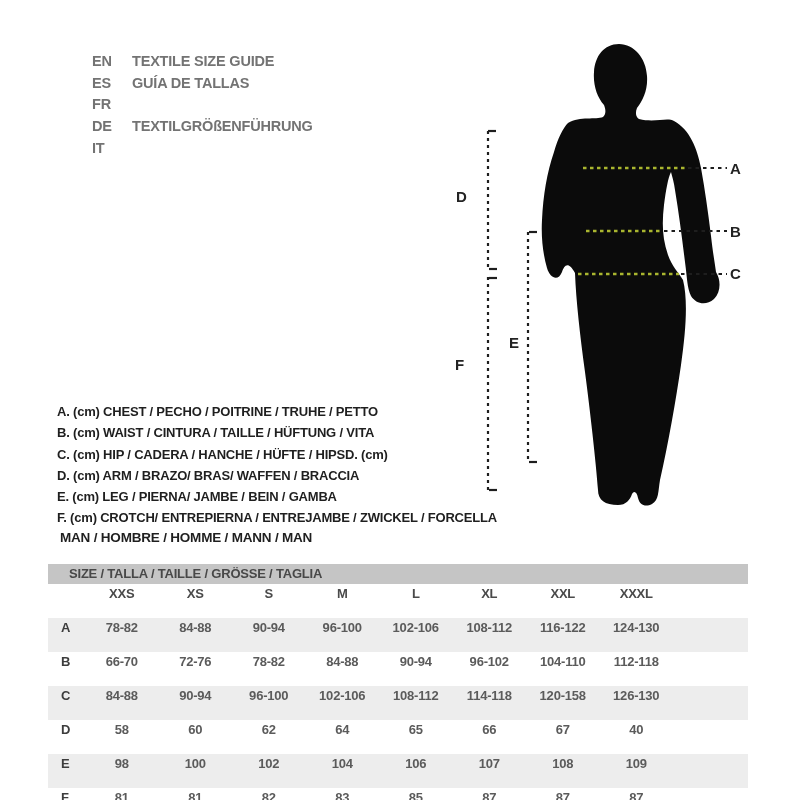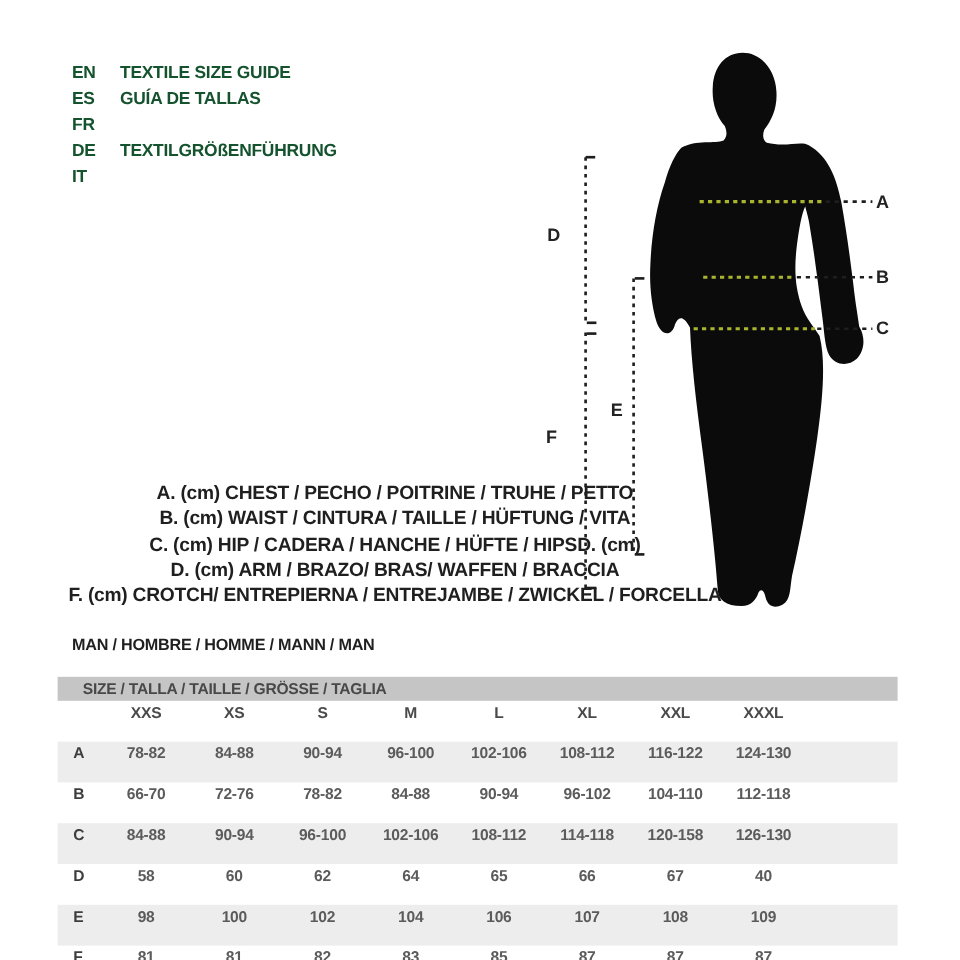--- a/index.html
+++ b/index.html
@@ -3,33 +3,33 @@
 <meta charset="utf-8">
 <style>
   html,body{margin:0;padding:0;}
   body{
     width:800px;height:800px;position:relative;background:#ffffff;
     font-family:"Liberation Sans", sans-serif;color:#2d2d2d;overflow:hidden;
     letter-spacing:-0.2px;
   }
   
   .lang-block{position:absolute;left:60px;top:51px;}
-  .lang-row{display:flex;height:21.7px;line-height:21.7px;font-size:14.5px;font-weight:700;color:#14532d;}
+  .lang-row{display:flex;height:21.7px;line-height:21.7px;font-size:14.5px;font-weight:700;color:#737373;margin-left:32px;}
   .lang-code{width:40px;flex:0 0 40px;}
   .lang-label{white-space:nowrap;}
 
   
   .figure-svg{position:absolute;left:0;top:0;width:800px;height:800px;pointer-events:none;}
 
   
   .measure-label{position:absolute;font-size:15px;font-weight:700;color:#232323;line-height:15px;}
 
   
   .legend-block{position:absolute;left:57px;top:401px;}
-  .legend-line{height:21.3px;line-height:21.3px;font-size:16px;font-weight:700;color:#1f1f1f;white-space:nowrap;text-align:center;}
+  .legend-line{height:21.3px;line-height:21.3px;font-size:13px;font-weight:700;color:#1f1f1f;white-space:nowrap;}
 
   
   .section-title{position:absolute;left:60px;top:530px;font-size:13.5px;font-weight:700;color:#1f1f1f;white-space:nowrap;}
 
   
   .size-table{position:absolute;left:48px;top:564px;width:700px;}
   .size-table-header{
     height:20px;line-height:20px;background:#c5c5c5;color:#484848;
     font-size:13px;font-weight:700;padding-left:21px;box-sizing:border-box;
   }
@@ -118,20 +118,21 @@
 <span class="measure-label" style="left:730px;top:266px;">C</span>
 <span class="measure-label" style="left:456px;top:189px;">D</span>
 <span class="measure-label" style="left:509px;top:335px;">E</span>
 <span class="measure-label" style="left:455px;top:357px;">F</span>
 
 <div class="legend-block" id="legend-block">
     <div class="legend-line">A. (cm) CHEST / PECHO / POITRINE / TRUHE / PETTO</div>
     <div class="legend-line">B. (cm) WAIST / CINTURA / TAILLE / HÜFTUNG / VITA</div>
     <div class="legend-line">C. (cm) HIP / CADERA / HANCHE / HÜFTE / HIPSD. (cm)</div>
     <div class="legend-line">D. (cm) ARM / BRAZO/ BRAS/ WAFFEN / BRACCIA</div>
+    <div class="legend-line">E. (cm) LEG / PIERNA/ JAMBE / BEIN / GAMBA</div>
     <div class="legend-line">F. (cm) CROTCH/ ENTREPIERNA / ENTREJAMBE / ZWICKEL / FORCELLA</div>
   </div>
 
 <div class="section-title">MAN / HOMBRE / HOMME / MANN / MAN</div>
 
 <div class="size-table">
   <div class="size-table-header">SIZE / TALLA / TAILLE / GRÖSSE / TAGLIA</div>
   <div class="size-grid" id="size-grid">
       <div class="size-row cols-row">
         <span class="cell rowlabel"></span>

